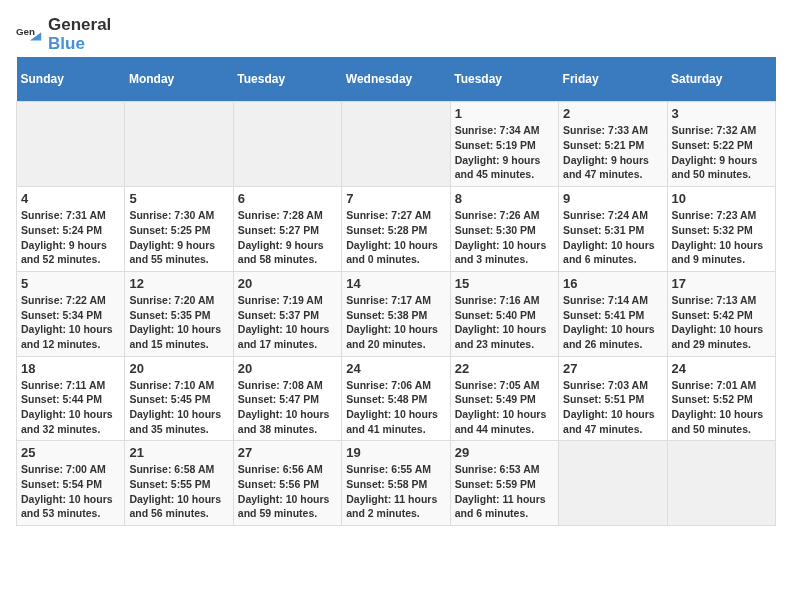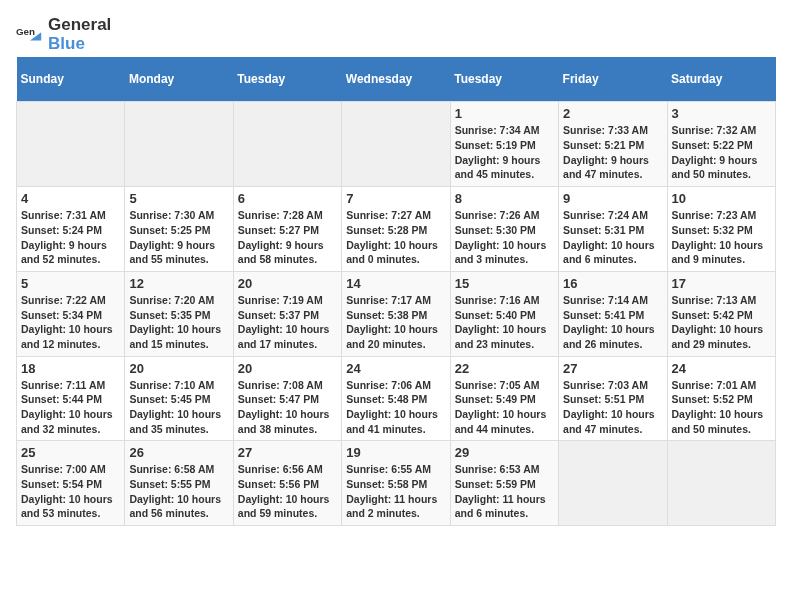--- a/index.html
+++ b/index.html
@@ -221,21 +221,21 @@
           <span class="day-number">24</span>
           <div class="day-content">Sunrise: 7:01 AM<br>Sunset: 5:52 PM<br>Daylight: 10 hours and 50 minutes.</div>
         </td>
       </tr>
       <tr>
         <td>
           <span class="day-number">25</span>
           <div class="day-content">Sunrise: 7:00 AM<br>Sunset: 5:54 PM<br>Daylight: 10 hours and 53 minutes.</div>
         </td>
         <td>
-          <span class="day-number">26</span>
+          <span class="day-number">21</span>
           <div class="day-content">Sunrise: 6:58 AM<br>Sunset: 5:55 PM<br>Daylight: 10 hours and 56 minutes.</div>
         </td>
         <td>
           <span class="day-number">27</span>
           <div class="day-content">Sunrise: 6:56 AM<br>Sunset: 5:56 PM<br>Daylight: 10 hours and 59 minutes.</div>
         </td>
         <td>
           <span class="day-number">19</span>
           <div class="day-content">Sunrise: 6:55 AM<br>Sunset: 5:58 PM<br>Daylight: 11 hours and 2 minutes.</div>
         </td>

